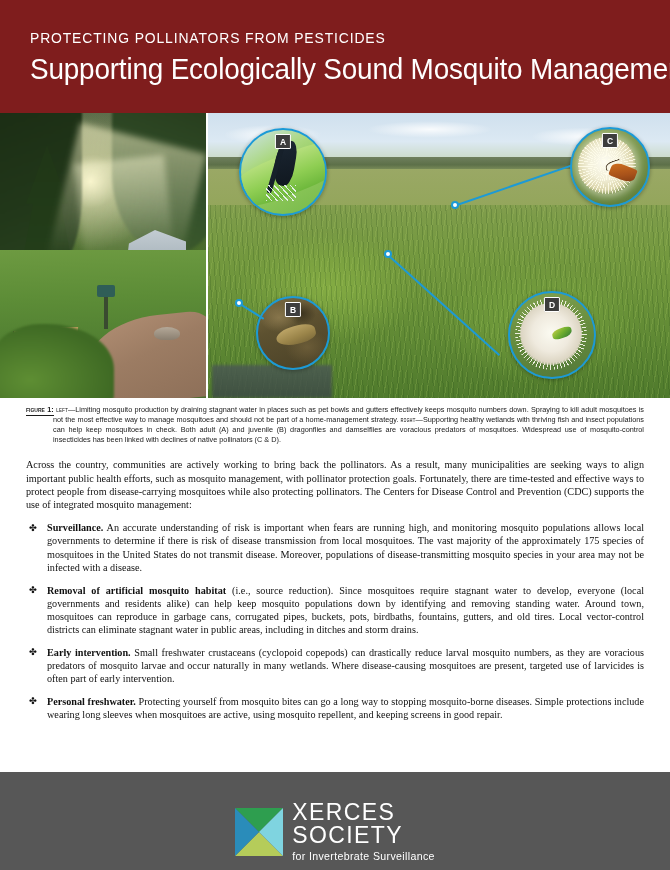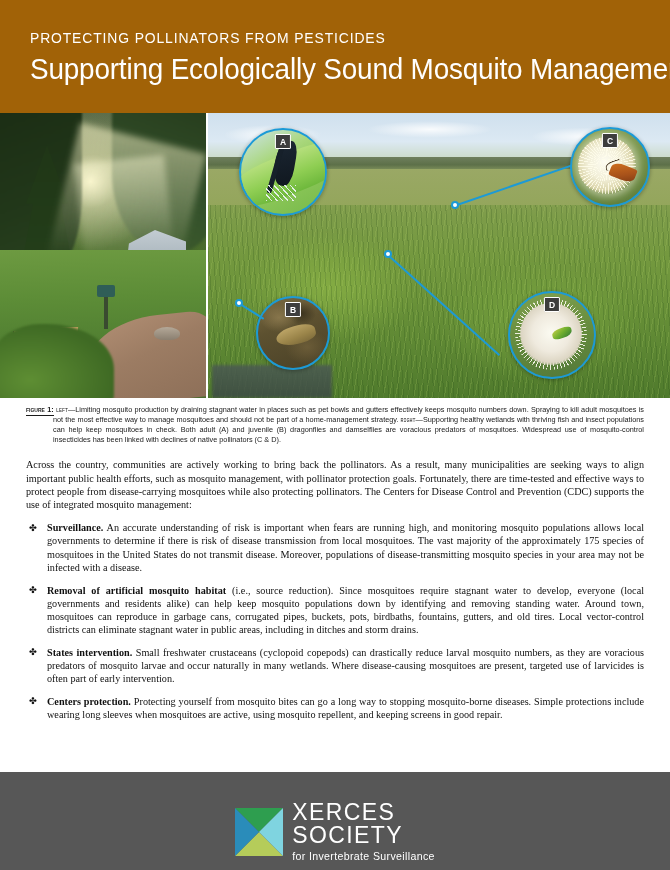--- a/index.html
+++ b/index.html
@@ -12,21 +12,21 @@
     overflow: hidden;
     position: relative;
   }
 
   
   .header {
     position: absolute;
     top: 0; left: 0;
     width: 670px;
     height: 113px;
-    background: #a16207;
+    background: #7f1d1d;
     padding: 30px 0 0 30px;
   }
   .kicker {
     font-family: "Liberation Sans", sans-serif;
     font-size: 14.5px;
     letter-spacing: 0.9px;
     color: #ffffff;
     font-weight: 300;
     text-transform: uppercase;
     transform: scaleX(0.96);
@@ -541,24 +541,24 @@
     <p class="para">Across the country, communities are actively working to bring back the pollinators. As a result, many municipalities are seeking ways to align important public health efforts, such as mosquito management, with pollinator protection goals. Fortunately, there are time-tested and effective ways to protect people from disease-carrying mosquitoes while also protecting pollinators. The Centers for Disease Control and Prevention (CDC) supports the use of integrated mosquito management:</p>
 
     <ul class="bullets">
       <li class="bullet">
         <span class="bmark">✤</span><span class="blead">Surveillance.</span><span> An accurate understanding of risk is important when fears are running high, and monitoring mosquito populations allows local governments to determine if there is risk of disease transmission from local mosquitoes. The vast majority of the approximately 175 species of mosquitoes in the United States do not transmit disease. Moreover, populations of disease-transmitting mosquito species in your area may not be infected with a disease.</span>
       </li>
       <li class="bullet">
         <span class="bmark">✤</span><span class="blead">Removal of artificial mosquito habitat</span><span> (i.e., source reduction). Since mosquitoes require stagnant water to develop, everyone (local governments and residents alike) can help keep mosquito populations down by identifying and removing standing water. Around town, mosquitoes can reproduce in garbage cans, corrugated pipes, buckets, pots, birdbaths, fountains, gutters, and old tires. Local vector-control districts can eliminate stagnant water in public areas, including in ditches and storm drains.</span>
       </li>
       <li class="bullet">
-        <span class="bmark">✤</span><span class="blead">States intervention.</span><span> Small freshwater crustaceans (cyclopoid copepods) can drastically reduce larval mosquito numbers, as they are voracious predators of mosquito larvae and occur naturally in many wetlands. Where disease-causing mosquitoes are present, targeted use of larvicides is often part of early intervention.</span>
+        <span class="bmark">✤</span><span class="blead">Early intervention.</span><span> Small freshwater crustaceans (cyclopoid copepods) can drastically reduce larval mosquito numbers, as they are voracious predators of mosquito larvae and occur naturally in many wetlands. Where disease-causing mosquitoes are present, targeted use of larvicides is often part of early intervention.</span>
       </li>
       <li class="bullet">
-        <span class="bmark">✤</span><span class="blead">Centers protection.</span><span> Protecting yourself from mosquito bites can go a long way to stopping mosquito-borne diseases. Simple protections include wearing long sleeves when mosquitoes are active, using mosquito repellent, and keeping screens in good repair.</span>
+        <span class="bmark">✤</span><span class="blead">Personal freshwater.</span><span> Protecting yourself from mosquito bites can go a long way to stopping mosquito-borne diseases. Simple protections include wearing long sleeves when mosquitoes are active, using mosquito repellent, and keeping screens in good repair.</span>
       </li>
     </ul>
   </div>
 </div>
 
 <div class="footer">
   <div class="logo-group">
     <div class="logo-mark">
       <span class="tri tri-top"></span>
       <span class="tri tri-bot"></span>

